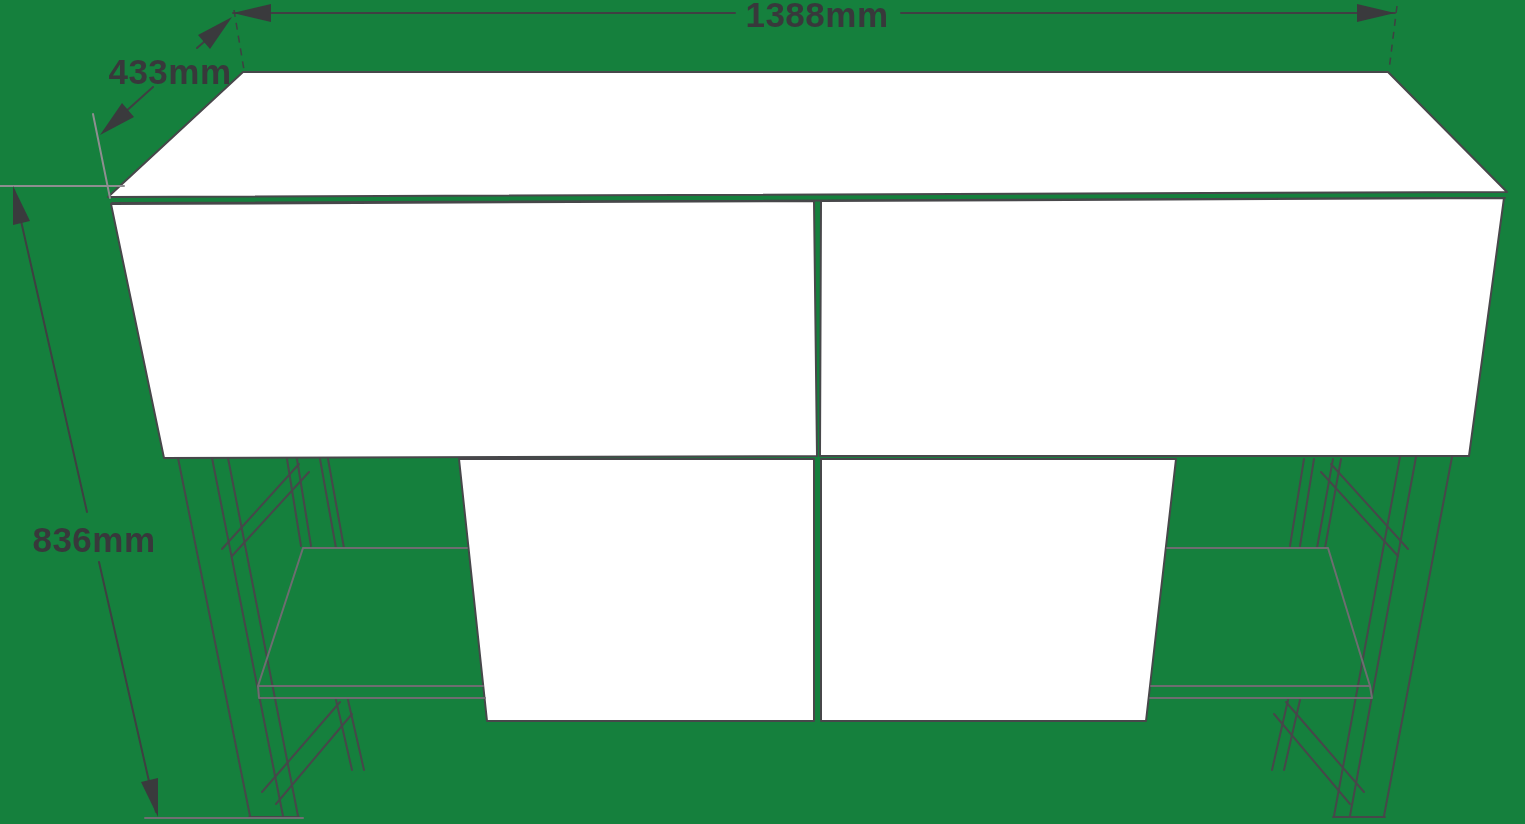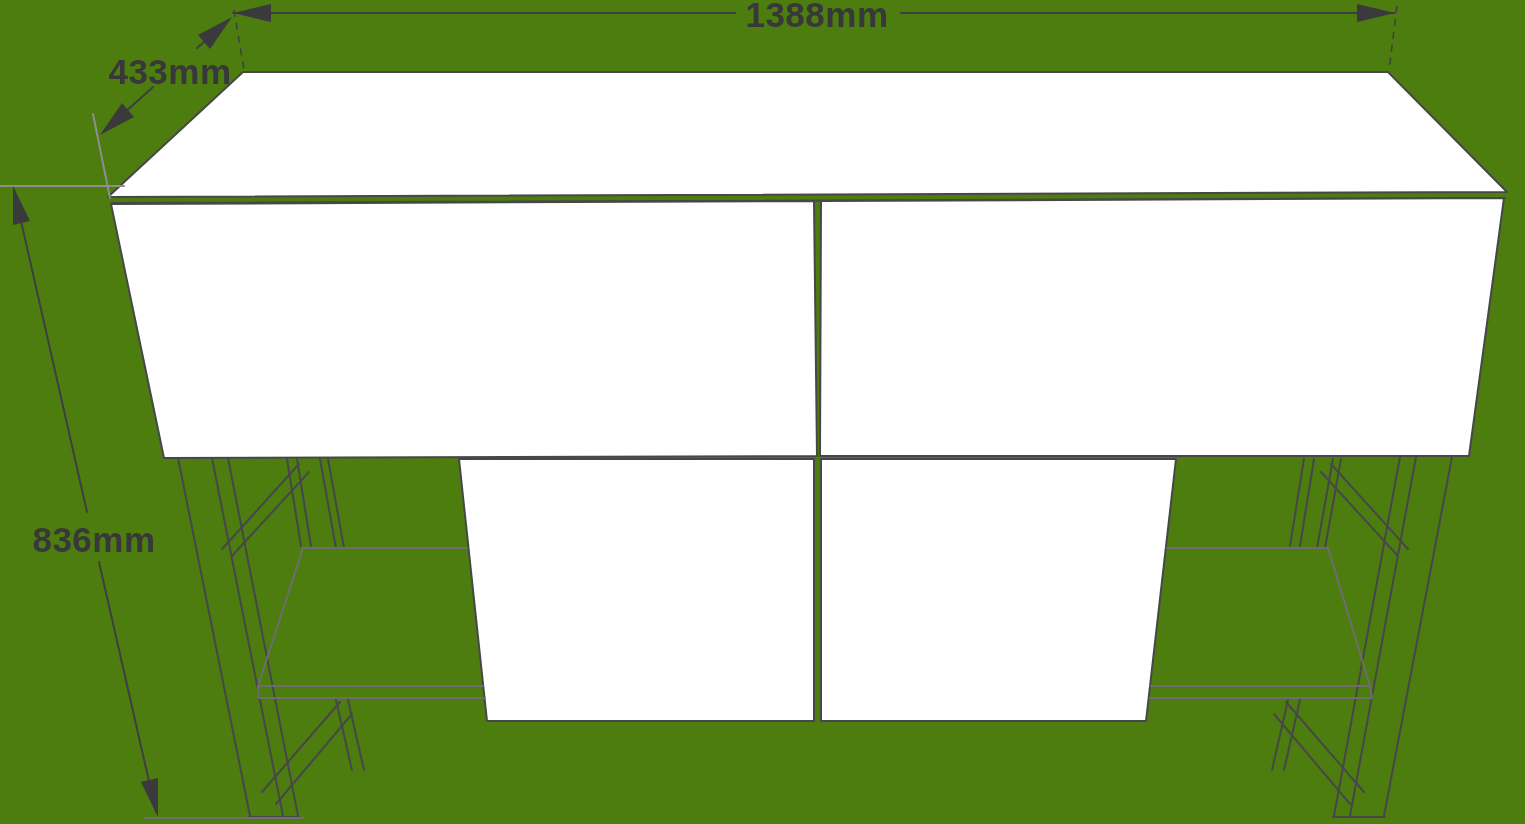--- a/index.html
+++ b/index.html
@@ -4,21 +4,21 @@
 <style>
   html, body {
     margin: 0;
     padding: 0;
     background: #ffffff;
   }
   #stage {
     position: relative;
     width: 1525px;
     height: 824px;
-    background: #4d7c0f;
+    background: #15803d;
     overflow: hidden;
     font-family: "Liberation Sans", sans-serif;
   }
   svg { display: block; }
   .dim-text {
     font-family: "Liberation Sans", "DejaVu Sans", sans-serif;
     font-size: 35px;
     font-weight: 700;
     letter-spacing: 0.5px;
   }

